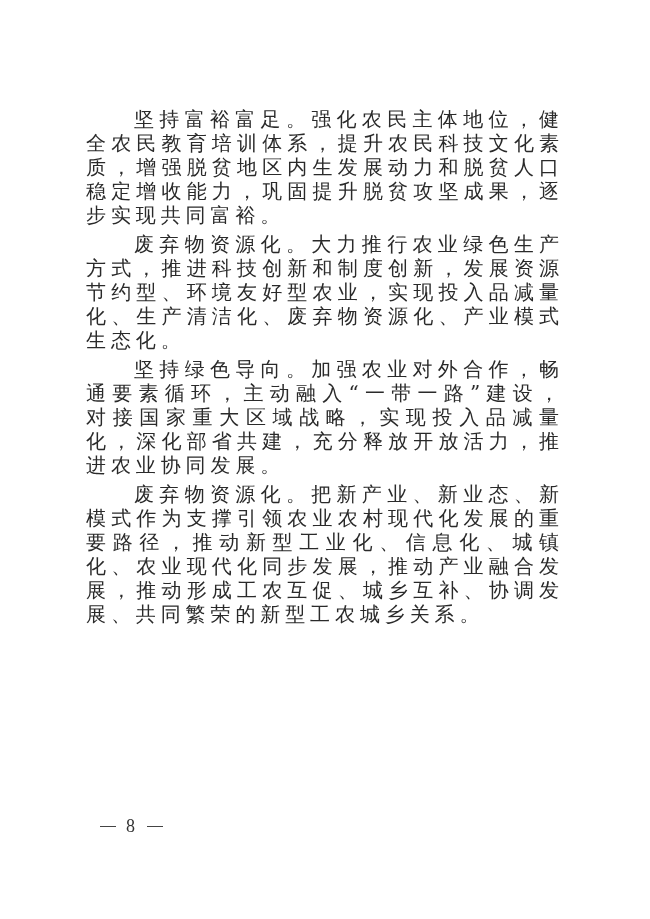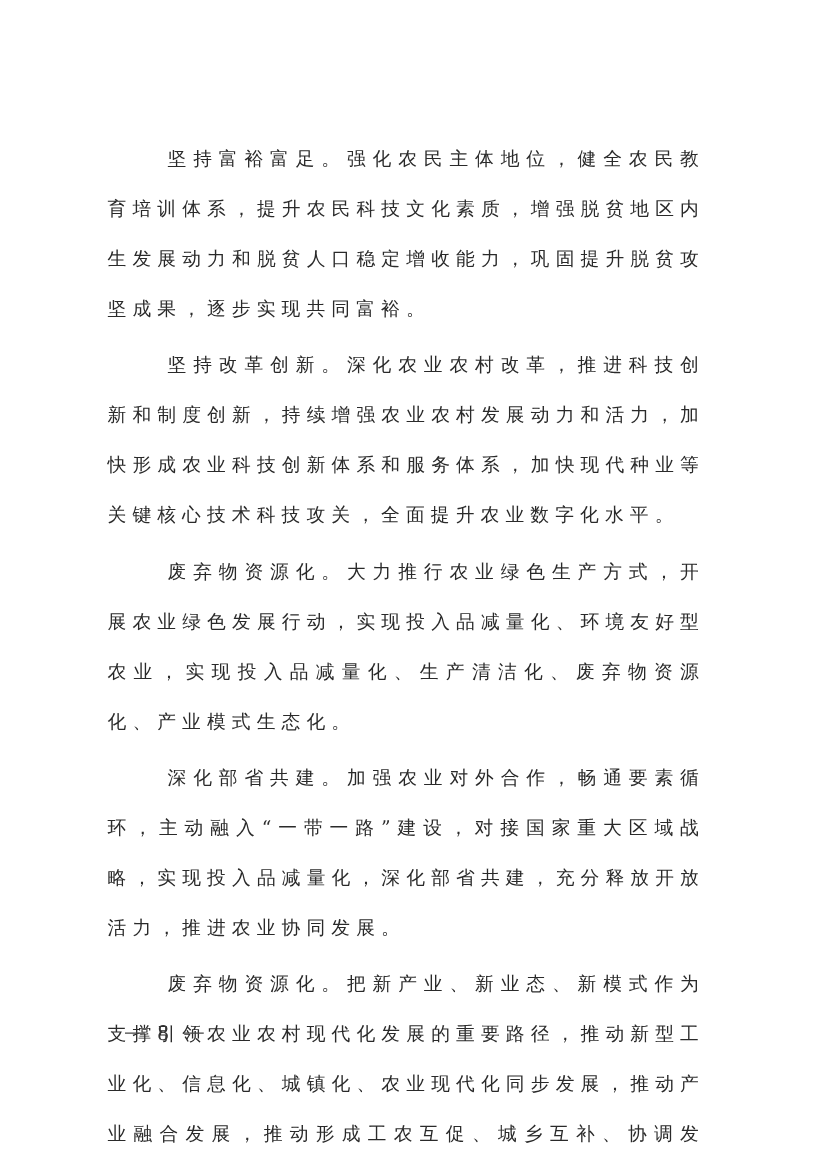--- a/index.html
+++ b/index.html
@@ -23,22 +23,22 @@
       background: #ffffff;
     }
     .body-text {
       position: absolute;
       left: 86px;
       top: 107px;
       width: 478px;
     }
     .para {
       margin: 0 0 5px 0;
-      font-size: 15px;
-      line-height: 40px;
+      font-size: 20px;
+      line-height: 24px;
       letter-spacing: 4.9px;
       text-indent: 48px;
       text-align: justify;
       text-justify: inter-character;
       font-weight: normal;
       word-break: break-all;
     }
     .para .lead {
       font-weight: normal;
     }
@@ -60,23 +60,22 @@
       height: 1px;
       background: #444444;
     }
   </style>
 </head>
 <body>
 
 <div class="page">
   <div class="body-text">
     <p class="para"><span class="lead">坚持富裕富足。</span><span>强化农民主体地位，健全农民教育培训体系，提升农民科技文化素质，增强脱贫地区内生发展动力和脱贫人口稳定增收能力，巩固提升脱贫攻坚成果，逐步实现共同富裕。</span></p>
-    <p class="para"><span class="lead">坚持改革创新。</span><span>深化农业农村改革，推进科技创新和制度创新，持续增强农业农村发展动力和活力，加快形成农业科技创新体系和服务体系，加快现代种业等关键核心技术科技攻关，全面提升农业数字化水平。</span></p>
-    <p class="para"><span class="lead">废弃物资源化。</span><span>大力推行农业绿色生产方式，开展农业绿色发展行动，实现投入品减量化、环境友好型农业，实现投入品减量化、生产清洁化、废弃物资源化、产业模式生态化。</span></p>
-    <p class="para"><span class="lead">深化部省共建。</span><span>加强农业对外合作，畅通要素循环，主动融入“一带一路”建设，对接国家重大区域战略，实现投入品减量化，深化部省共建，充分释放开放活力，推进农业协同发展。</span></p>
+    <p class="para"><span class="lead">废弃物资源化。</span><span>大力推行农业绿色生产方式，推进科技创新和制度创新，发展资源节约型、环境友好型农业，实现投入品减量化、生产清洁化、废弃物资源化、产业模式生态化。</span></p>
+    <p class="para"><span class="lead">坚持绿色导向。</span><span>加强农业对外合作，畅通要素循环，主动融入“一带一路”建设，对接国家重大区域战略，实现投入品减量化，深化部省共建，充分释放开放活力，推进农业协同发展。</span></p>
     <p class="para"><span class="lead">废弃物资源化。</span><span>把新产业、新业态、新模式作为支撑引领农业农村现代化发展的重要路径，推动新型工业化、信息化、城镇化、农业现代化同步发展，推动产业融合发展，推动形成工农互促、城乡互补、协调发展、共同繁荣的新型工农城乡关系。</span></p>
   </div>
 
   <div class="footer">
     <span class="dash"></span>
     <span>8</span>
     <span class="dash"></span>
   </div>
 </div>
 

